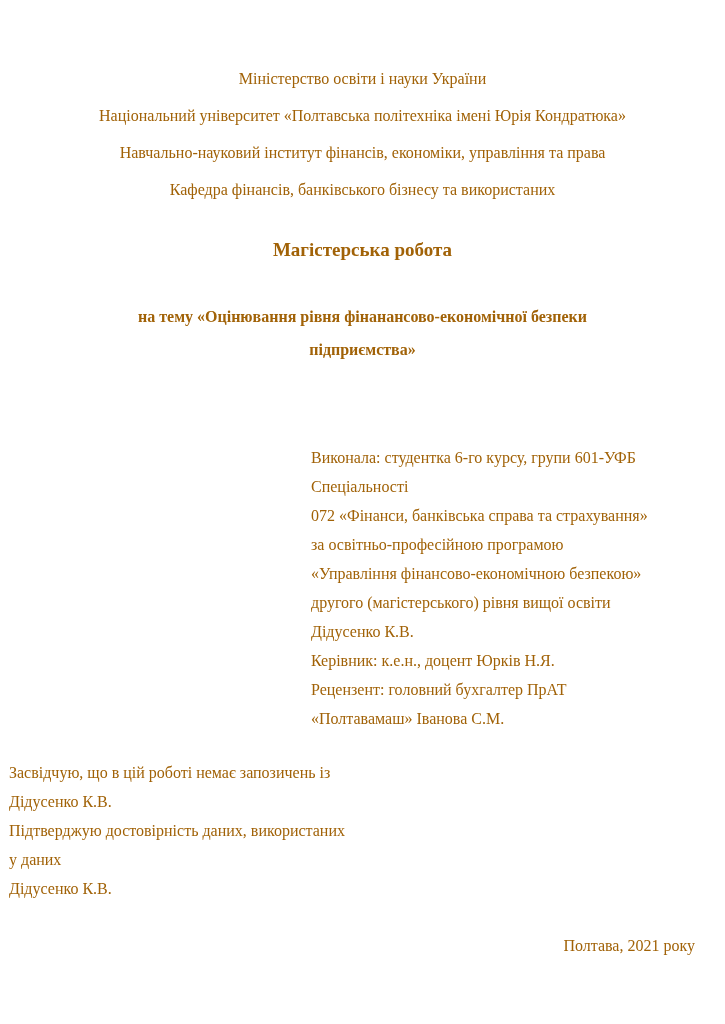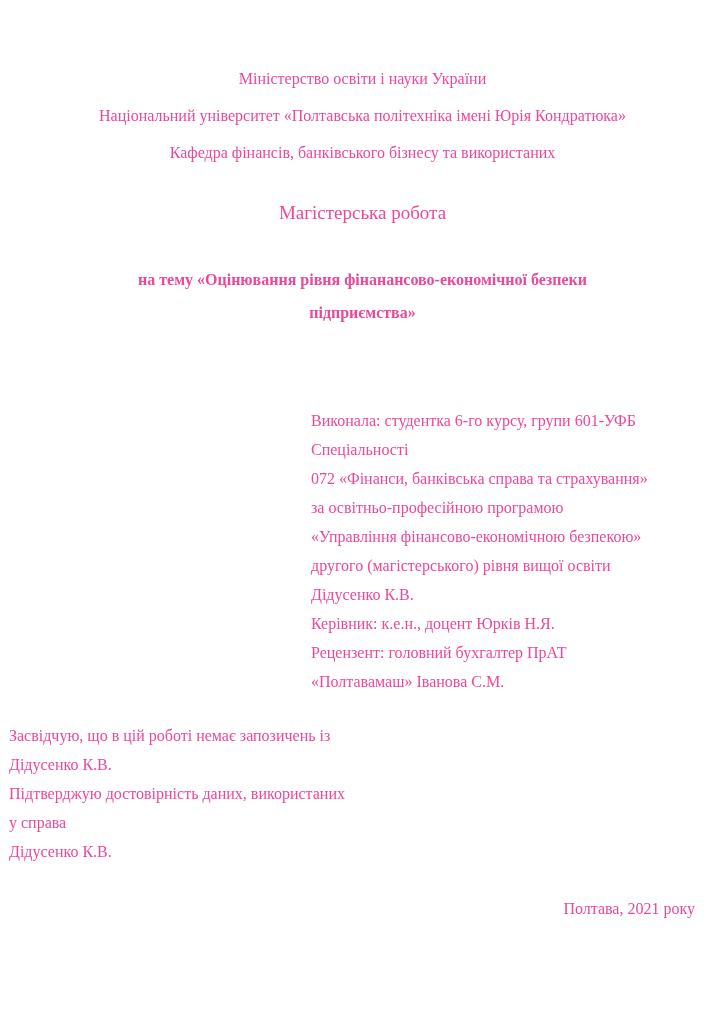--- a/index.html
+++ b/index.html
@@ -6,36 +6,36 @@
       margin: 0;
       padding: 0;
       background: #ffffff;
     }
     .page {
       position: relative;
       width: 725px;
       height: 1024px;
       margin: 0 auto;
       background: #ffffff;
-      color: #ec4899;
+      color: #a16207;
       font-family: "Liberation Serif", serif;
       box-sizing: border-box;
       overflow: hidden;
     }
     .doc-header {
       padding-top: 60px;
       text-align: center;
       font-size: 16px;
       line-height: 37px;
     }
     .thesis-title {
       margin-top: 30px;
       text-align: center;
       font-size: 19px;
-      font-weight: normal;
+      font-weight: bold;
       line-height: 24px;
     }
     .thesis-topic {
       margin: 38px auto 0 auto;
       max-width: 545px;
       text-align: center;
       font-size: 16px;
       font-weight: bold;
       line-height: 33px;
     }
@@ -64,20 +64,21 @@
     }
   </style>
 </head>
 <body>
 
 <div class="page">
 
   <div class="doc-header">
     <div class="line">Міністерство освіти і науки України</div>
     <div class="line">Національний університет «Полтавська політехніка імені Юрія Кондратюка»</div>
+    <div class="line">Навчально-науковий інститут фінансів, економіки, управління та права</div>
     <div class="line">Кафедра фінансів, банківського бізнесу та використаних</div>
   </div>
 
   <div class="thesis-title">Магістерська робота</div>
 
   <div class="thesis-topic">на тему «Оцінювання рівня фінанансово-економічної безпеки підприємства»</div>
 
   <div class="right-block details-block">
     <div class="line">Виконала: студентка 6-го курсу, групи 601-УФБ</div>
     <div class="line">Спеціальності</div>
@@ -88,21 +89,21 @@
     <div class="line">Дідусенко К.В.</div>
     <div class="line">Керівник: к.е.н., доцент Юрків Н.Я.</div>
     <div class="line">Рецензент: головний бухгалтер ПрАТ</div>
     <div class="line">«Полтавамаш» Іванова С.М.</div>
   </div>
 
   <div class="right-block declaration-block">
     <div class="line">Засвідчую, що в цій роботі немає запозичень із</div>
     <div class="line">Дідусенко К.В.</div>
     <div class="line">Підтверджую достовірність даних, використаних</div>
-    <div class="line">у справа</div>
+    <div class="line">у даних</div>
     <div class="line">Дідусенко К.В.</div>
   </div>
 
   <div class="right-block footer-block">
     <div class="line">Полтава, 2021 року</div>
   </div>
 
 </div>
 
 </body></html>

